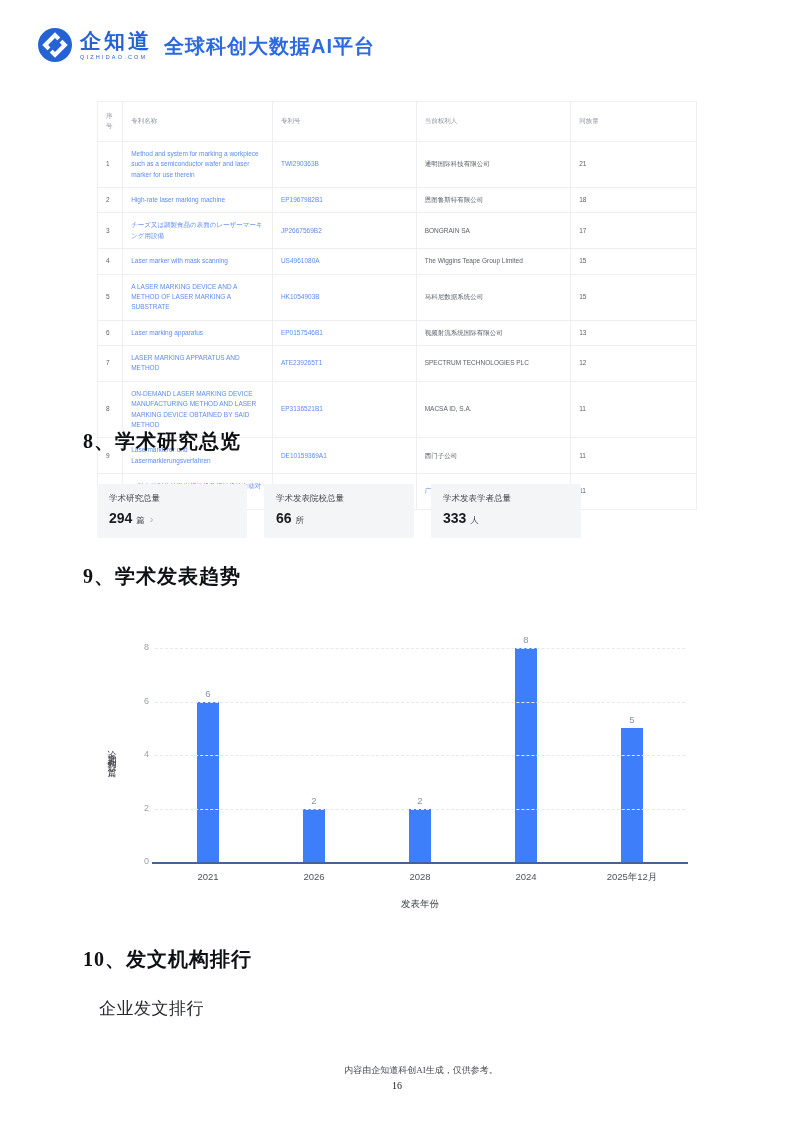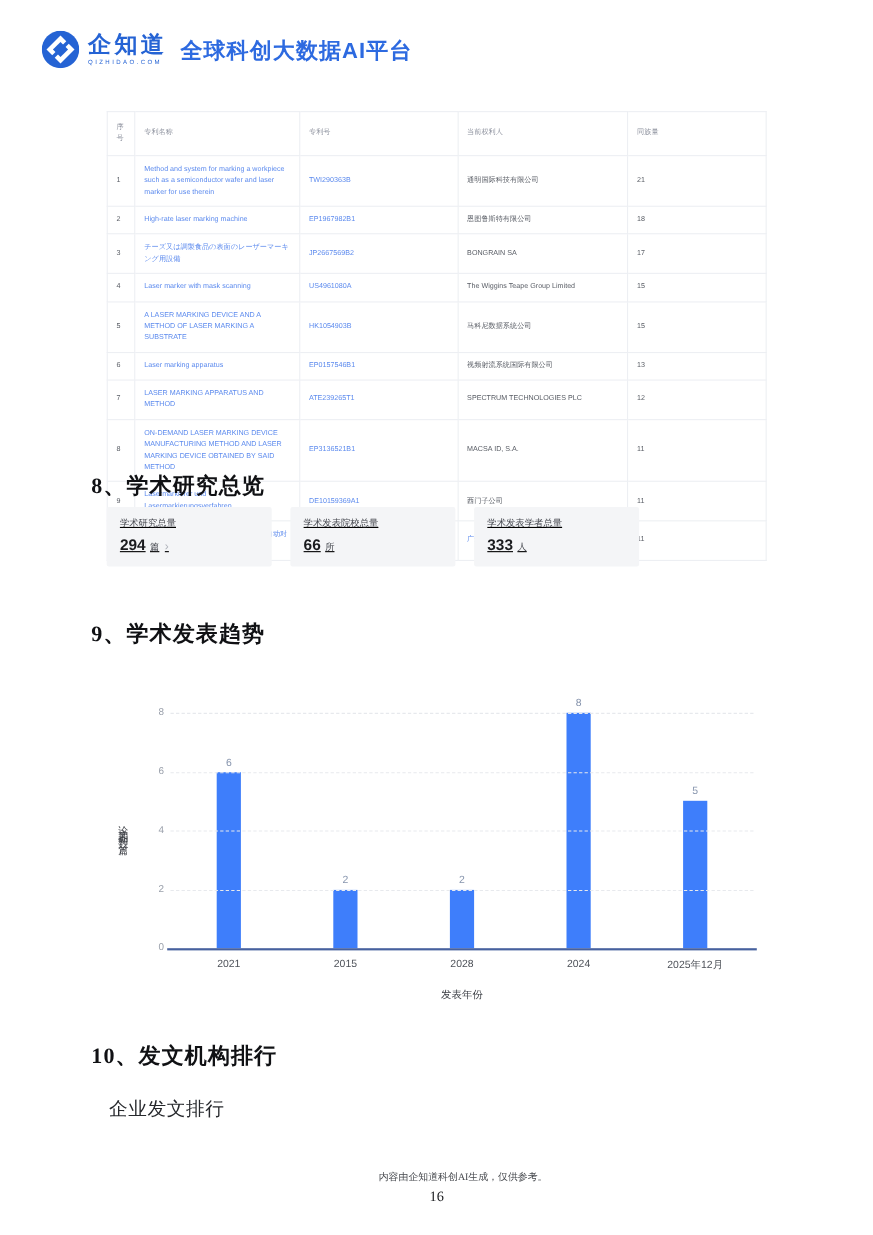--- a/index.html
+++ b/index.html
@@ -23,21 +23,21 @@
   .patent-table .link { color:#5d8bee; cursor:pointer; }
   .col0 { width:4.2%; } .col1 { width:25%; } .col2 { width:24%; } .col3 { width:25.8%; } .col4 { width:21%; }
 
   
   .section-heading { position:absolute; left:83px; font-family:"Liberation Serif", serif; font-weight:700; font-size:20px; color:#101114; letter-spacing:1px; }
   .h8 { top:428px; }
   .h9 { top:563px; }
   .h10 { top:946px; }
 
   
-  .cards { position:absolute; top:461px; left:97px; display:flex; gap:17px;text-decoration:underline; }
+  .cards { position:absolute; top:484px; left:97px; display:flex; gap:17px; }
   .card { width:150px; height:54px; background:#f4f5f7; border-radius:2px; padding:9px 12px; }
   .card-label { font-size:8.5px; color:#42454c; }
   .card-valuerow { margin-top:5px; display:flex; align-items:baseline; }
   .card-value { font-size:14px; font-weight:600; color:#1a1b1e; }
   .card-unit { font-size:8.5px; color:#42454c; margin-left:4px; }
   .card-arrow { font-size:11px; color:#aeb2ba; margin-left:5px; line-height:1; }
 
   
   .chart { position:absolute; top:618px; left:97px; width:600px; height:300px; }
   .chart-ylabel { position:absolute; left:8px; top:30px; height:214px; writing-mode:vertical-rl; text-orientation:upright; display:flex; align-items:center; justify-content:center; font-size:9px; color:#3c3f45; letter-spacing:3px; }
@@ -50,21 +50,21 @@
   .bar-value { position:absolute; left:0; width:100%; text-align:center; font-size:9.5px; color:#8694ad; }
   .xtick { position:absolute; top:223px; left:0; width:100%; text-align:center; font-size:9.5px; color:#4d5158; }
   .axis-line { position:absolute; left:55px; top:244px; width:536px; height:1.5px; background:#47619e; }
   .chart-xlabel { position:absolute; left:58px; top:280px; width:530px; text-align:center; font-size:9.5px; color:#3c3f45; }
 
   
   .sub10 { position:absolute; left:99px; top:997px; font-family:"Liberation Serif", serif; font-size:17px; color:#26282c; letter-spacing:0.5px; }
 
   
   .footer-note { position:absolute; top:1064px; left:0; width:100%; text-align:center; font-family:"Liberation Serif", serif; font-size:9px; color:#46494e;margin-left:24px; }
-  .page-num { position:absolute; top:1080px; left:0; width:100%; text-align:center; font-family:"Liberation Serif", serif; font-size:13px; color:#1c1d20; }
+  .page-num { position:absolute; top:1080px; left:0; width:100%; text-align:center; font-family:"Liberation Serif", serif; font-size:10px; color:#1c1d20; }
 </style>
 </head>
 <body>
 
 <div class="page">
 
   <div class="logo">
     <span class="logo-icon">
       <svg width="34" height="34" viewBox="0 0 32 32">
         <circle cx="16" cy="16" r="16" fill="#2563d4"></circle>
@@ -205,21 +205,21 @@
     <div class="chart-plot" id="chart-plot">
       <div class="chart-slots" id="chart-slots">
           <div class="slot">
             <div class="bar" style="height: 160.5px; background: rgb(62, 126, 251);"></div>
             <div class="bar-value" style="bottom: 163.5px;">6</div>
             <div class="xtick">2021</div>
           </div>
           <div class="slot">
             <div class="bar" style="height: 53.5px; background: rgb(62, 126, 251);"></div>
             <div class="bar-value" style="bottom: 56.5px;">2</div>
-            <div class="xtick">2015</div>
+            <div class="xtick">2026</div>
           </div>
           <div class="slot">
             <div class="bar" style="height: 53.5px; background: rgb(62, 126, 251);"></div>
             <div class="bar-value" style="bottom: 56.5px;">2</div>
             <div class="xtick">2028</div>
           </div>
           <div class="slot">
             <div class="bar" style="height: 214px; background: rgb(62, 126, 251);"></div>
             <div class="bar-value" style="bottom: 217px;">8</div>
             <div class="xtick">2024</div>

